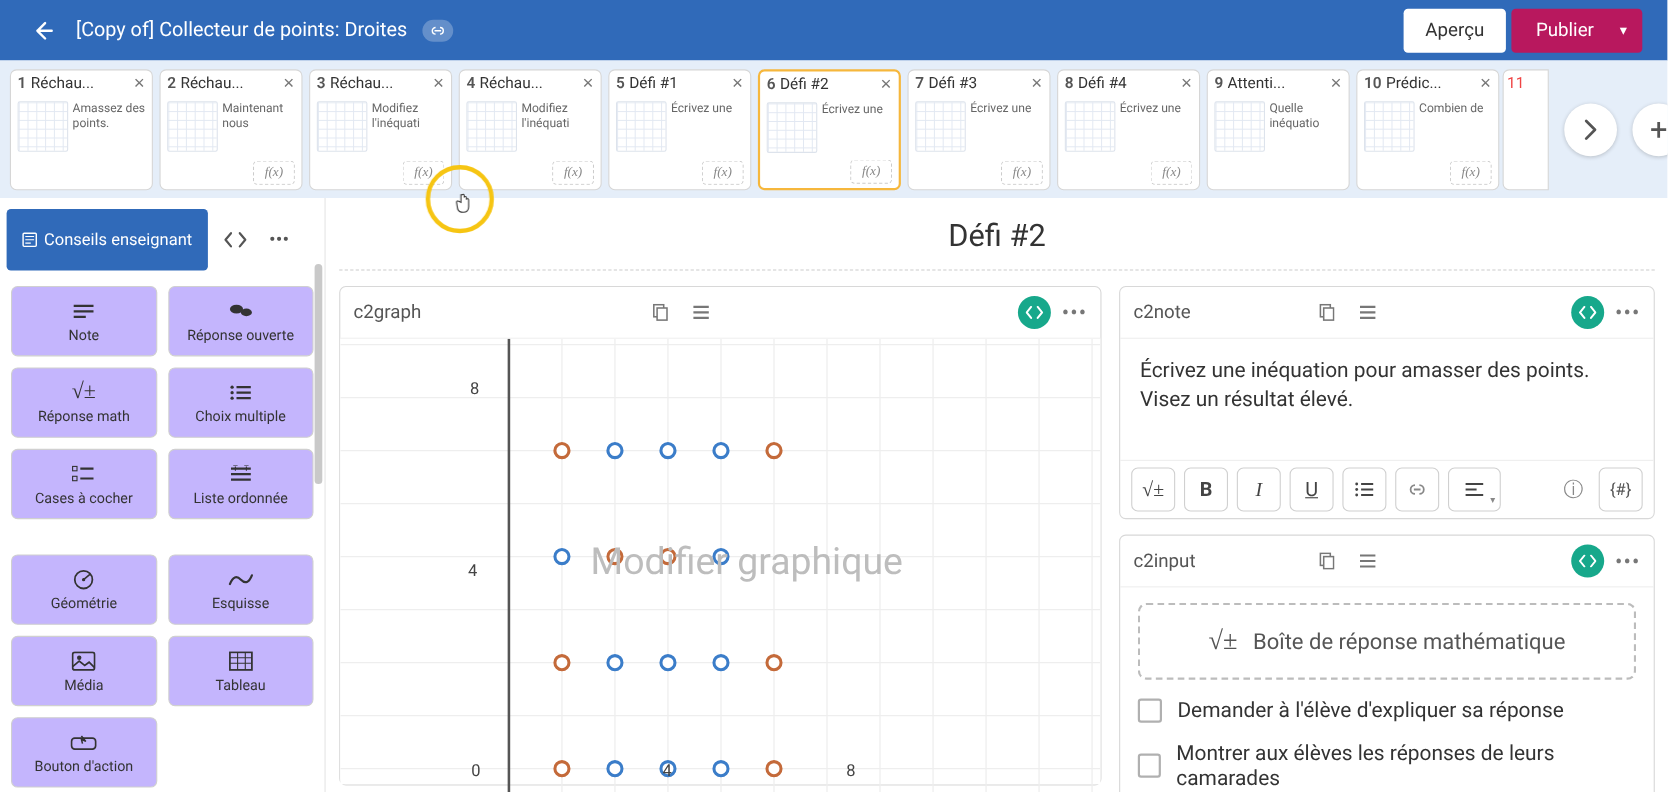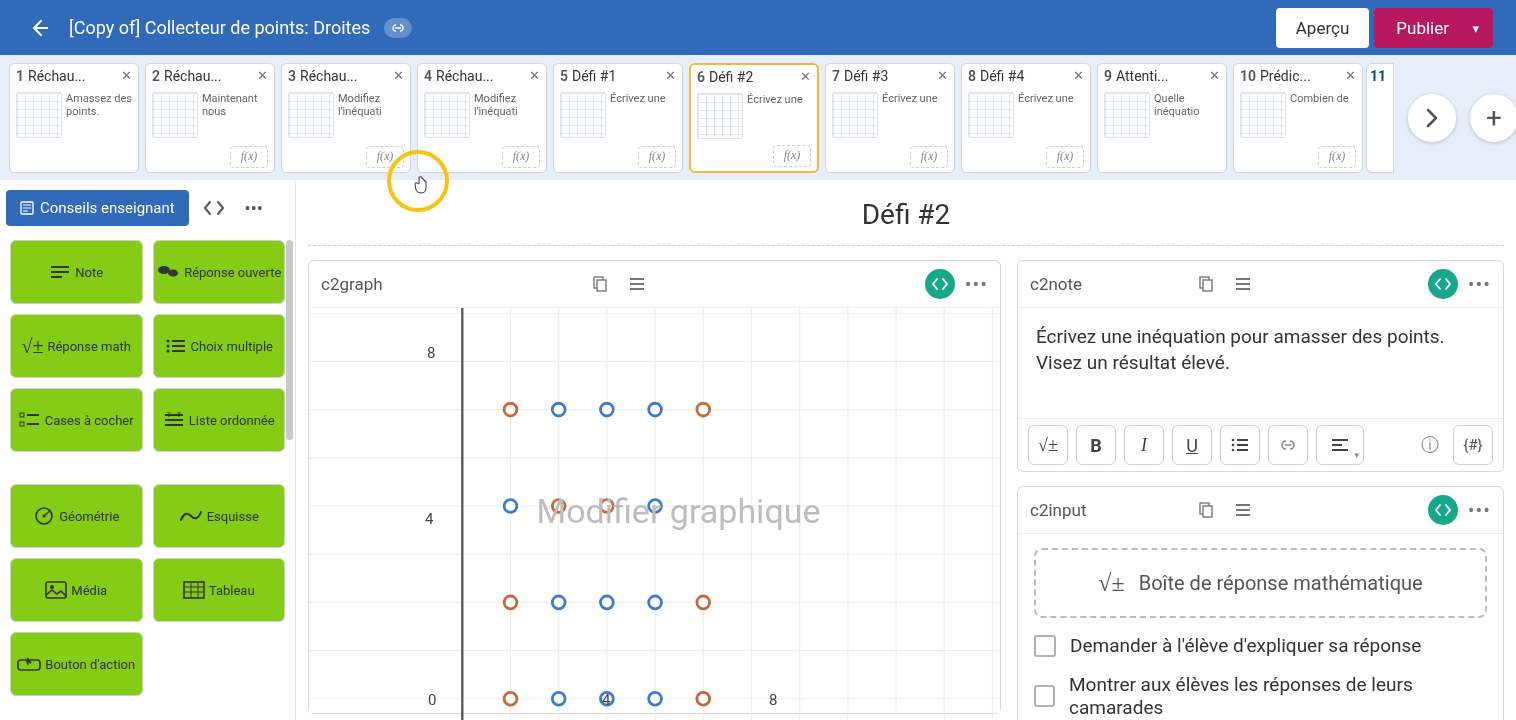--- a/index.html
+++ b/index.html
@@ -23,36 +23,36 @@
 .slide-num { font-size: 14px; color: #555; font-weight: 600; }
 .slide-title { font-size: 14px; color: #333; overflow: hidden; text-overflow: ellipsis; white-space: nowrap; flex: 1; }
 .slide-close { font-size: 13px; color: #777; cursor: pointer; }
 .slide-body { flex: 1; display: flex; padding: 4px 6px; gap: 4px; }
 .mini-thumb { width: 46px; height: 46px; background: linear-gradient(#e2e8f2 1px, transparent 1px), linear-gradient(90deg, #e2e8f2 1px, transparent 1px); background-size: 8px 8px; border: 1px solid #dde3ec; border-radius: 2px; position: relative; flex-shrink:0; }
 .slide-desc { font-size: 11px; color: #666; line-height: 1.2; overflow: hidden; }
 .slide-foot { height: 28px; display: flex; justify-content: flex-end; padding: 2px 6px; gap: 4px; }
 .fx-badge { width: 38px; height: 22px; border: 1px dashed #ccc; border-radius: 4px; display:flex; align-items: center; justify-content:center; font-size: 12px; font-style: italic; color: #888; }
 .slides-nav-next { width: 48px; height: 48px; background: #fff; border-radius: 50%; display: flex; align-items:center; justify-content:center; margin: 0 14px; box-shadow: 0 1px 4px rgba(0,0,0,0.2); cursor:pointer; flex-shrink:0; }
 .slides-add { width: 48px; height: 48px; background: #fff; border-radius: 50%; display: flex; align-items:center; justify-content:center; box-shadow: 0 1px 4px rgba(0,0,0,0.2); cursor:pointer; flex-shrink:0; font-size: 28px; color:#555; }
-.partial-tab { width: 28px; height:110px; background:#fff; border:1px solid #d6d6d6; border-radius: 6px 0 0 6px; padding:4px 3px; font-size:14px; color:#0c4a6e; font-weight:700; flex-shrink:0;}
+.partial-tab { width: 42px; height:110px; background:#fff; border:1px solid #d6d6d6; border-radius: 6px 0 0 6px; padding:4px 3px; font-size:14px; color:#ef4444; font-weight:400; flex-shrink:0;}
 
 
 .highlight-circle { position: absolute; width: 62px; height: 62px; border: 4px solid #f6c513; border-radius: 50%; left: 387px; top: 150px; z-index: 50; pointer-events: none; }
 .cursor-hand { position: absolute; left: 413px; top: 175px; font-size: 14px; z-index: 51; pointer-events:none; }
 
 
 .main { display: flex; height: calc(720px - 55px - 125px); }
 
 
 .sidebar { width: 296px; border-right: 1px solid #e5e5e5; padding: 10px 6px; overflow-y: auto; position:relative; }
 .sidebar-top { display:flex; align-items:center; gap:10px; margin-bottom:14px; }
-.conseils-btn { background: #306ab9; color: #fff; padding: 9px 14px; border-radius: 4px; display:flex; align-items:center; gap:6px; font-size:15px; cursor:pointer;}
+.conseils-btn { background: #306ab9; color: #fff; padding: 19px 14px; border-radius: 4px; display:flex; align-items:center; gap:6px; font-size:15px; cursor:pointer;}
 .code-btn, .more-btn { width:30px; height:30px; display:flex; align-items:center; justify-content:center; color:#555; cursor:pointer; font-size:18px; }
 .tool-grid { display: grid; grid-template-columns: 1fr 1fr; gap: 10px; padding: 0 4px; }
-.tool-btn { height: 64px; border: 1px solid #d0d0d0; border-radius: 6px; display: flex; flex-direction: row; align-items: center; justify-content: center; gap: 4px; cursor:pointer; background:#84cc16; }
+.tool-btn { height: 64px; border: 1px solid #d0d0d0; border-radius: 6px; display: flex; flex-direction: column; align-items: center; justify-content: center; gap: 4px; cursor:pointer; background:#c4b5fd; }
 .tool-btn .ico { font-size: 20px; color: #333; height:22px; display:flex; align-items:center; }
 .tool-btn .lbl { font-size: 13px; color: #333; }
 .tool-gap { grid-column: 1 / 3; height: 12px; }
 .sidebar-scrollbar { position:absolute; right:2px; top:60px; width:7px; height:200px; background:#c9c9c9; border-radius:4px; }
 
 
 .editor { flex: 1; padding: 10px 12px 0 12px; overflow-y: auto; }
 .editor-title { text-align: center; font-size: 28px; color: #333; margin: 8px 0 14px; font-weight: 400; }
 .editor-title-divider { border-bottom: 1px dashed #ccc; margin-bottom: 14px; }
 .editor-cols { display: flex; gap: 16px; }

